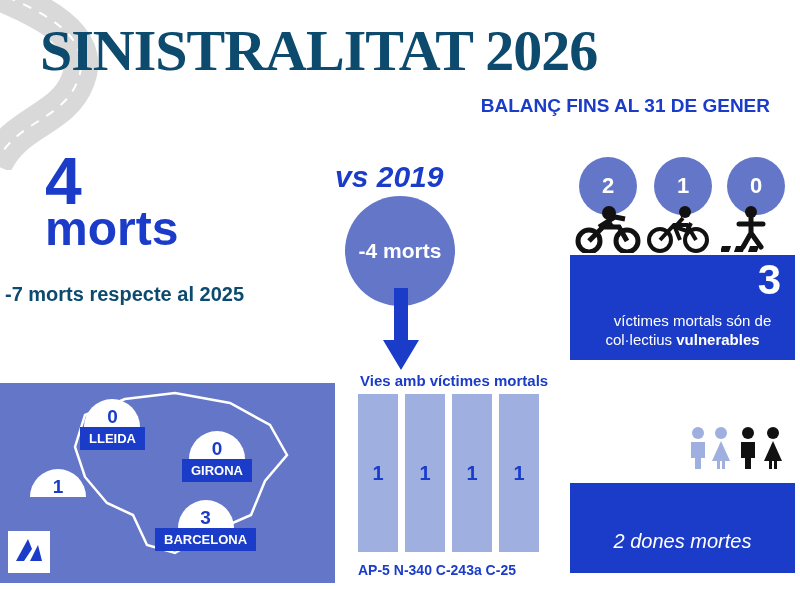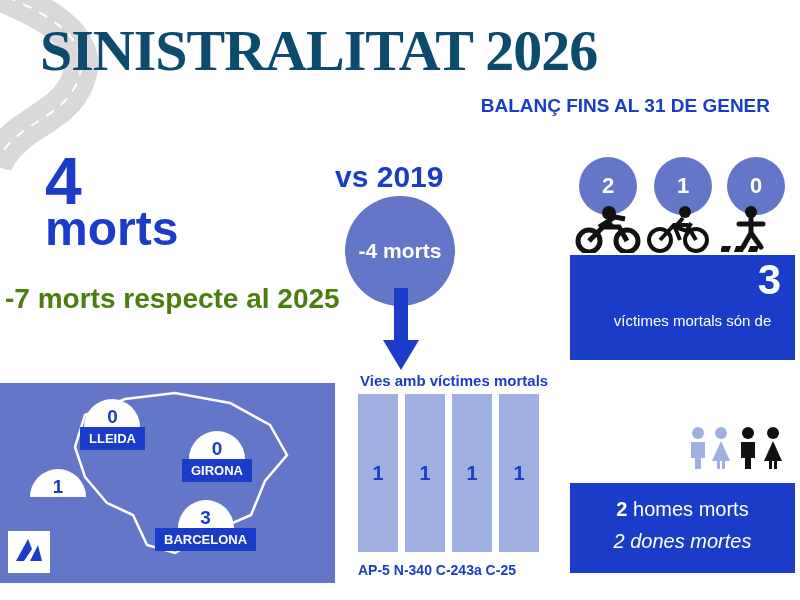--- a/index.html
+++ b/index.html
@@ -28,27 +28,27 @@
   .deaths-num{
     position:absolute;left:45px;top:150px;
     font-size:66px;font-weight:bold;line-height:0.95;color:#1a3cc8;
   }
   .deaths-word{
     position:absolute;left:45px;top:205px;
     font-size:48px;font-weight:bold;line-height:1;color:#1a3cc8;
   }
   .deaths-delta{
     position:absolute;left:5px;top:283px;
-    font-size:28px;font-weight:bold;color:#4d7c0f;
+    font-size:20px;font-weight:bold;color:#0c4a6e;
   }
 
   
   .vs-label{
     position:absolute;left:335px;top:160px;
-    font-size:30px;font-weight:bold;color:#1a3cc8;
+    font-size:30px;font-weight:bold;color:#1a3cc8;font-style:italic;
   }
   .vs-bubble{
     position:absolute;left:345px;top:196px;width:110px;height:110px;
     border-radius:50%;background:#6376c7;color:#fff;
     display:flex;align-items:center;justify-content:center;
     font-size:21px;font-weight:bold;
   }
   .vs-arrow{position:absolute;left:383px;top:288px;width:36px;height:82px;}
 
   
@@ -177,20 +177,21 @@
         <rect x="16" y="41" width="9" height="6" transform="skewX(-20)"></rect>
         <rect x="30" y="41" width="9" height="6" transform="skewX(-20)"></rect>
         <rect x="44" y="41" width="9" height="6" transform="skewX(-20)"></rect>
       </g>
     </svg>
   </div>
 </div>
 <div class="vuln-box">
   <div class="big">3</div>
   <div class="l1">víctimes mortals són de</div>
+  <div class="l2"><span>col·lectius </span><b>vulnerables</b></div>
 </div>
 
 <div class="map">
   <svg class="outline" width="250" height="185" viewBox="0 0 250 185">
     <path d="M20,62 L30,30 L70,14 L120,8 L175,18 L215,40 L232,70 L210,96 L196,130 L150,150 L120,168 L92,160 L78,130 L52,118 L30,92 Z" fill="none" stroke="#ffffff" stroke-width="2.5"></path>
   </svg>
   <div class="prov p-lleida">
     <div class="bubble">0</div>
     <div class="name">LLEIDA</div>
   </div>
@@ -249,15 +250,14 @@
     </g>
     <g fill="#111111">
       <circle cx="85" cy="8" r="6"></circle>
       <path d="M85,16 L76,36 h18 Z"></path>
       <rect x="81" y="34" width="3" height="10"></rect>
       <rect x="86" y="34" width="3" height="10"></rect>
     </g>
   </svg>
 </div>
 <div class="gender-box">
-  <div class="g1"><b>2</b><span> homes morts</span></div>
   <div class="g2">2 dones mortes</div>
 </div>
 
 </body></html>

